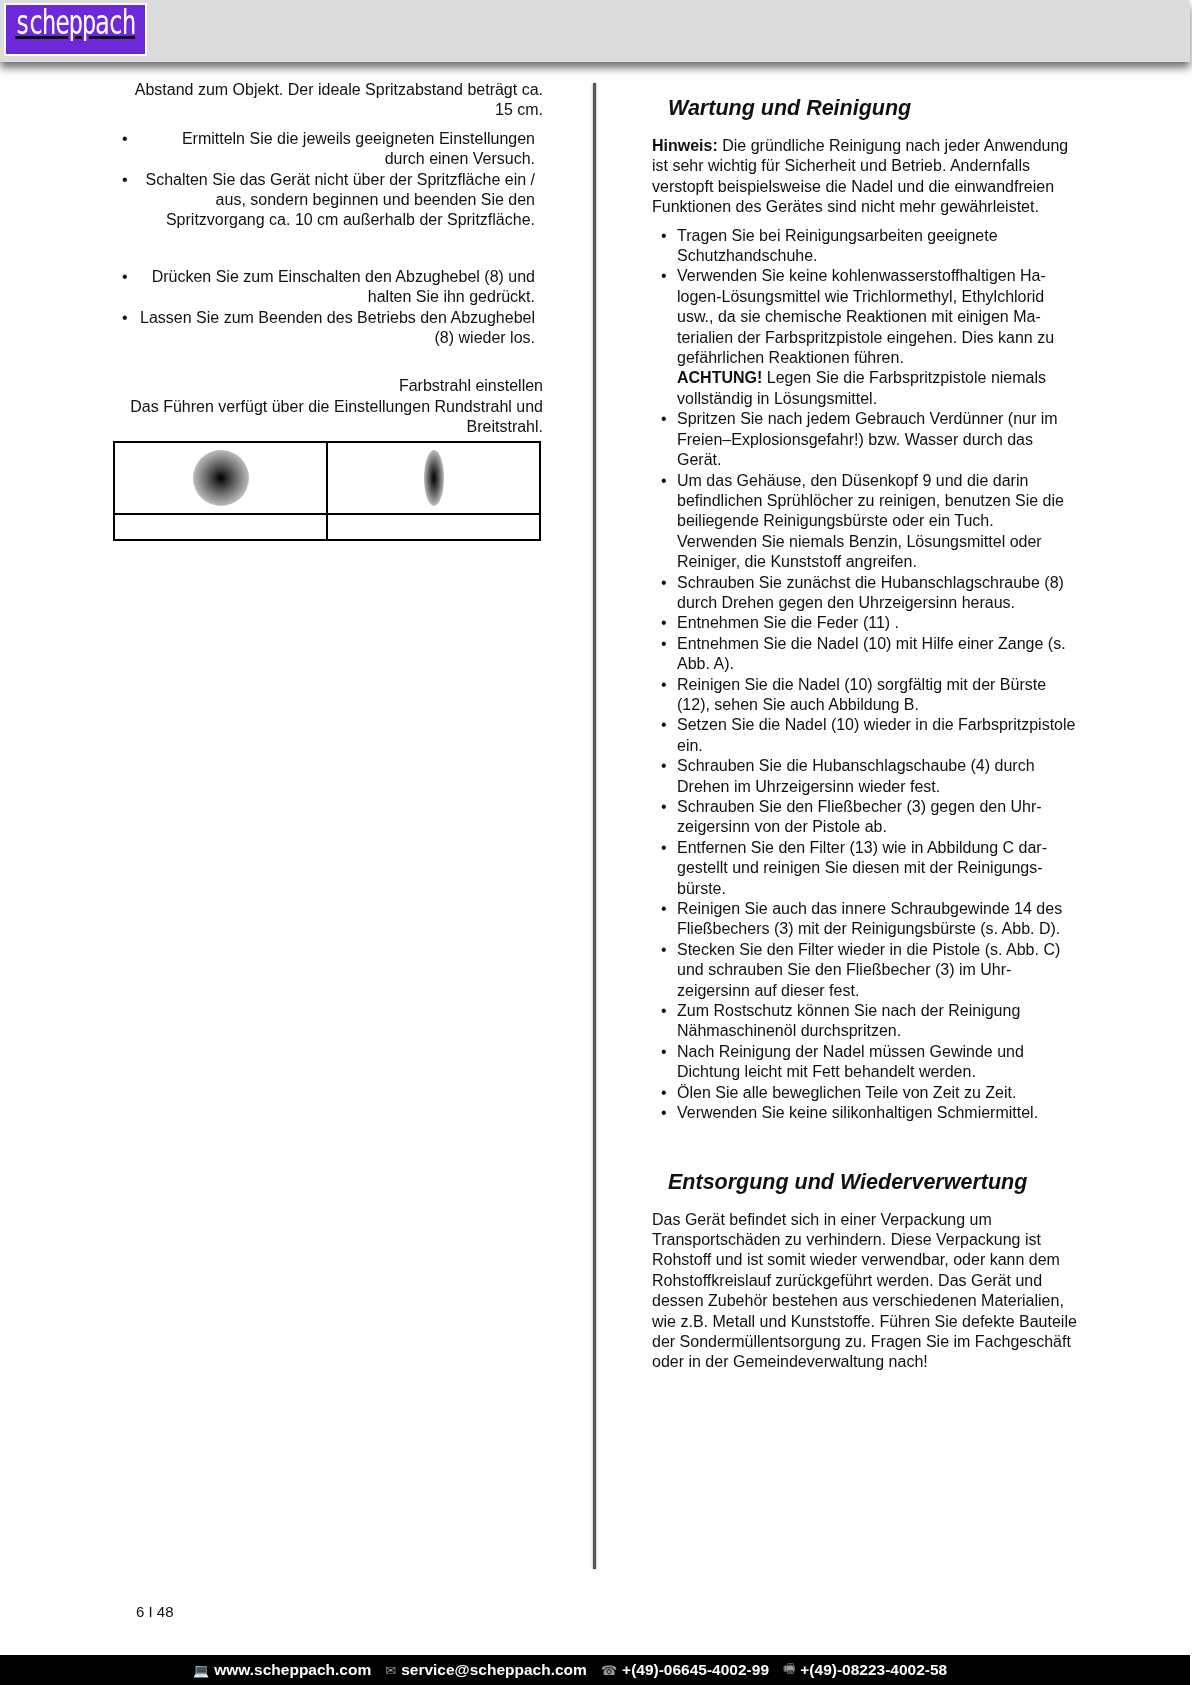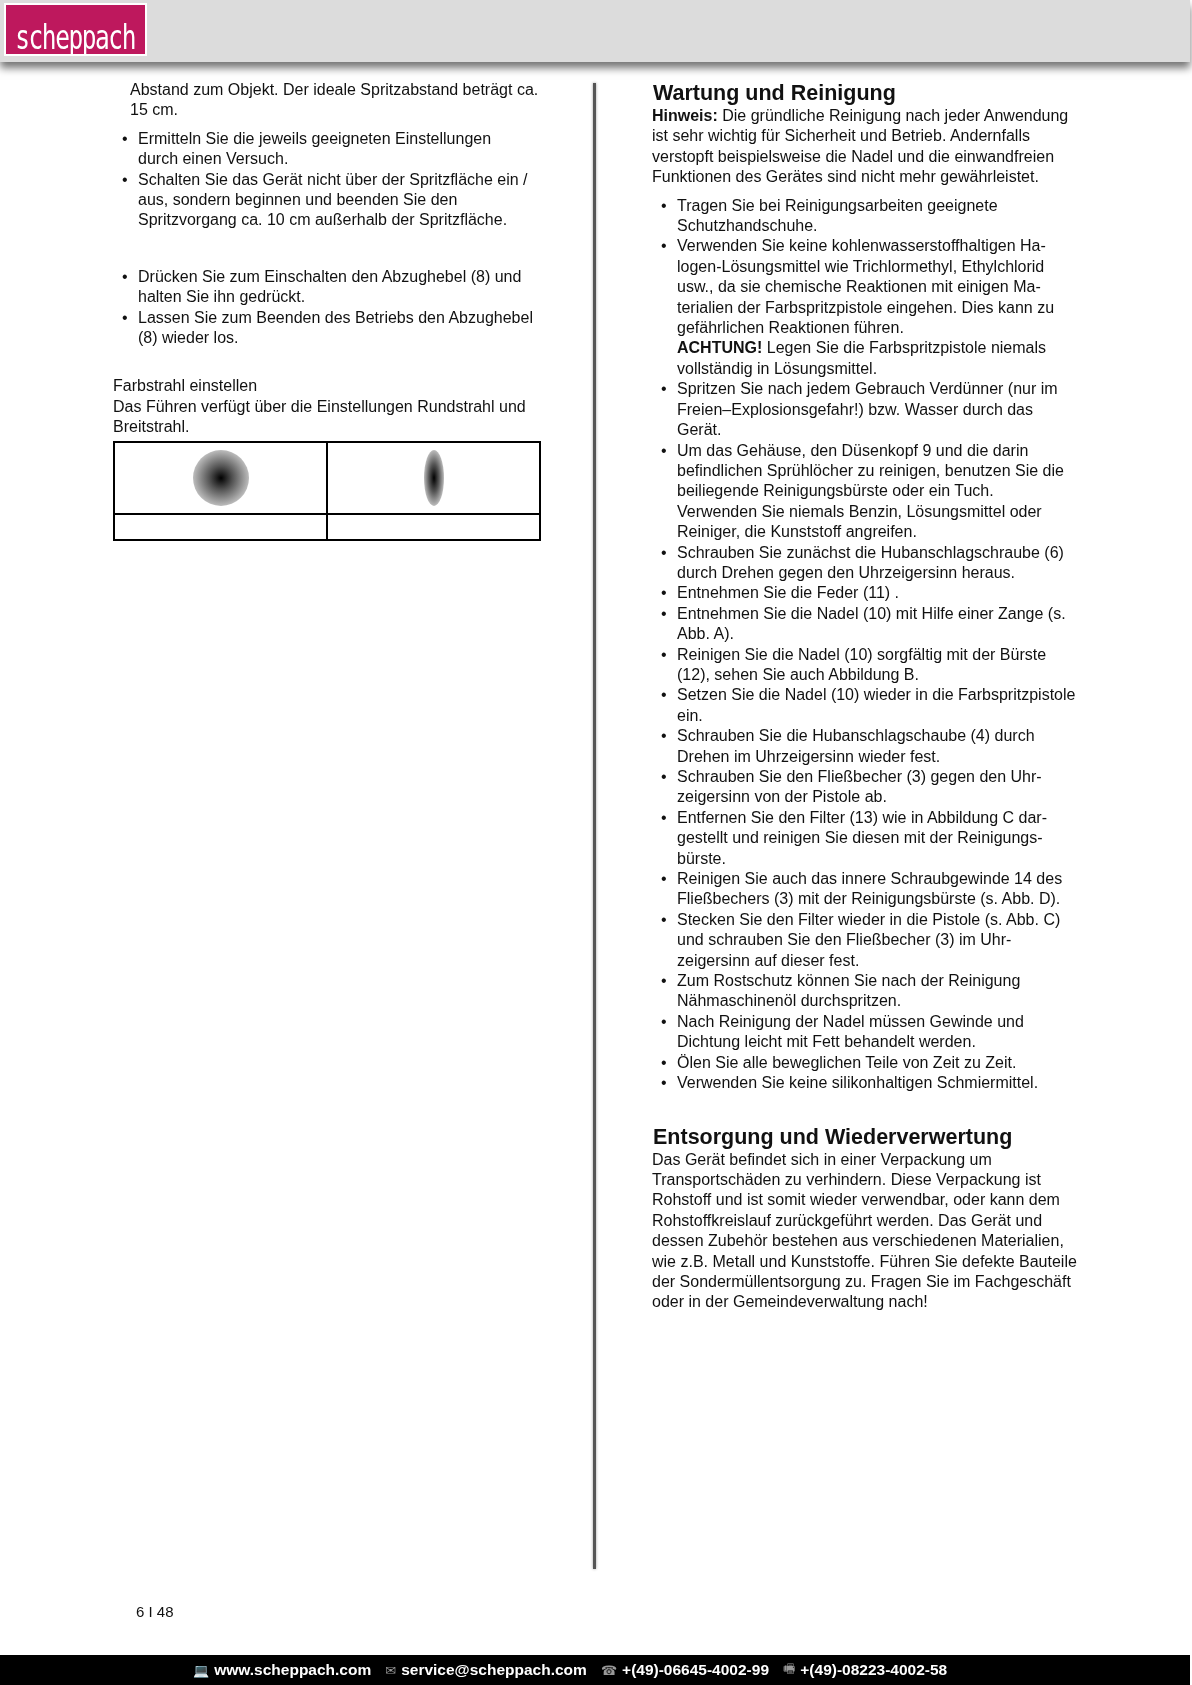--- a/index.html
+++ b/index.html
@@ -8,44 +8,45 @@
       background: #ffffff; color: #111;
       font-family: "Liberation Sans", sans-serif;
     }
     .header {
       position: absolute; left: 0; top: 0; width: 1190px; height: 62px;
       background: #dcdcdc;
       box-shadow: 0 6px 8px rgba(0,0,0,0.55);
     }
     .logo {
       position: absolute; left: 4px; top: 3px; width: 143px; height: 53px;
-      background: #be185d; border: 2px solid #fff; box-sizing: border-box;
-      display: flex; align-items: flex-end; justify-content: center;
+      background: #6d28d9; border: 2px solid #fff; box-sizing: border-box;
+      display: flex; align-items: flex-start; justify-content: center;
       overflow: hidden;
+      text-decoration: underline;
     }
     .logo span {
       color: #fff; font-family: "DejaVu Sans Mono", monospace; font-size: 34px;
       letter-spacing: -2px; transform: scaleX(0.72); display: inline-block;
       line-height: 1;
     }
     .col { position: absolute; font-size: 16px; line-height: 20.4px; }
-    .col-left { left: 113px; top: 80px; width: 430px; }
+    .col-left { left: 113px; top: 80px; width: 430px; text-align: right; }
     .col-right { left: 652px; top: 80px; width: 432px; }
     .divider {
       position: absolute; left: 593px; top: 83px; width: 3px; height: 1486px;
       background: #555; box-shadow: 0 0 3px rgba(0,0,0,0.4);
     }
     ul.bl { list-style: none; margin: 8px; padding: 0; }
     ul.bl li { position: relative; padding-left: 17px; }
     ul.bl li::before {
       content: "\2022"; position: absolute; left: 1px; top: 0;
     }
     .indent { padding-left: 17px; }
     .sub-h { font-weight: normal; }
-    .sec-h { font-weight: bold; font-size: 21.5px; line-height: 24px; margin: 1px; }
+    .sec-h { font-weight: bold; font-size: 21.5px; line-height: 24px; margin: 16px; font-style: italic; }
     .gap { height: 20px; }
     .spray-table {
       border-collapse: collapse; width: 428px; margin-top: 3px;
     }
     .spray-table td {
       border: 2px solid #000; width: 50%; padding: 0;
     }
     .spray-table tr.img-row td { height: 70px; position: relative; }
     .spray-table tr.lbl-row td { height: 24px; }
     .spot-round {
@@ -115,21 +116,21 @@
 <div class="divider"></div>
 
 <div class="col col-right">
   <h2 class="sec-h">Wartung und Reinigung</h2>
   <div><b>Hinweis:</b><span> Die gründliche Reinigung nach jeder An­wendung ist sehr wichtig für Sicherheit und Betrieb. Andernfalls verstopft beispielsweise die Nadel und die einwandfreien Funktionen des Gerätes sind nicht mehr gewährleistet.</span></div>
   <ul class="bl">
     <li>Tragen Sie bei Reinigungsarbeiten geeignete Schutzhandschuhe.</li>
     <li><span>Verwenden Sie keine kohlenwasserstoffhaltigen Ha­logen-Lösungsmittel wie Trichlormethyl, Ethylchlorid usw., da sie chemische Reaktionen mit einigen Ma­terialien der Farbspritzpistole eingehen. Dies kann zu gefährlichen Reaktionen führen.</span><br><b>ACHTUNG!</b><span> Legen Sie die Farbspritzpistole niemals vollständig in Lösungsmittel.</span></li>
     <li>Spritzen Sie nach jedem Gebrauch Verdünner (nur im Freien–Explosionsgefahr!) bzw. Wasser durch das Gerät.</li>
     <li>Um das Gehäuse, den Düsenkopf 9 und die darin befindlichen Sprühlöcher zu reinigen, benutzen Sie die beiliegende Reinigungsbürste oder ein Tuch. Verwenden Sie niemals Benzin, Lösungsmittel oder Reiniger, die Kunststoff angreifen.</li>
-    <li>Schrauben Sie zunächst die Hubanschlagschraube (6) durch Drehen gegen den Uhrzeigersinn heraus.</li>
+    <li>Schrauben Sie zunächst die Hubanschlagschraube (8) durch Drehen gegen den Uhrzeigersinn heraus.</li>
     <li>Entnehmen Sie die Feder (11) .</li>
     <li>Entnehmen Sie die Nadel (10) mit Hilfe einer Zange (s. Abb. A).</li>
     <li>Reinigen Sie die Nadel (10) sorgfältig mit der Bürste (12), sehen Sie auch Abbildung B.</li>
     <li>Setzen Sie die Nadel (10) wieder in die Farbspritz­pistole ein.</li>
     <li>Schrauben Sie die Hubanschlagschaube (4) durch Drehen im Uhrzeigersinn wieder fest.</li>
     <li>Schrauben Sie den Fließbecher (3) gegen den Uhr­zeigersinn von der Pistole ab.</li>
     <li>Entfernen Sie den Filter (13) wie in Abbildung C dar­gestellt und reinigen Sie diesen mit der Reinigungs­bürste.</li>
     <li>Reinigen Sie auch das innere Schraubgewinde 14 des Fließbechers (3) mit der Reinigungsbürste (s. Abb. D).</li>
     <li>Stecken Sie den Filter wieder in die Pistole (s. Abb. C) und schrauben Sie den Fließbecher (3) im Uhr­zeigersinn auf dieser fest.</li>
     <li>Zum Rostschutz können Sie nach der Reinigung Nähmaschinenöl durchspritzen.</li>

